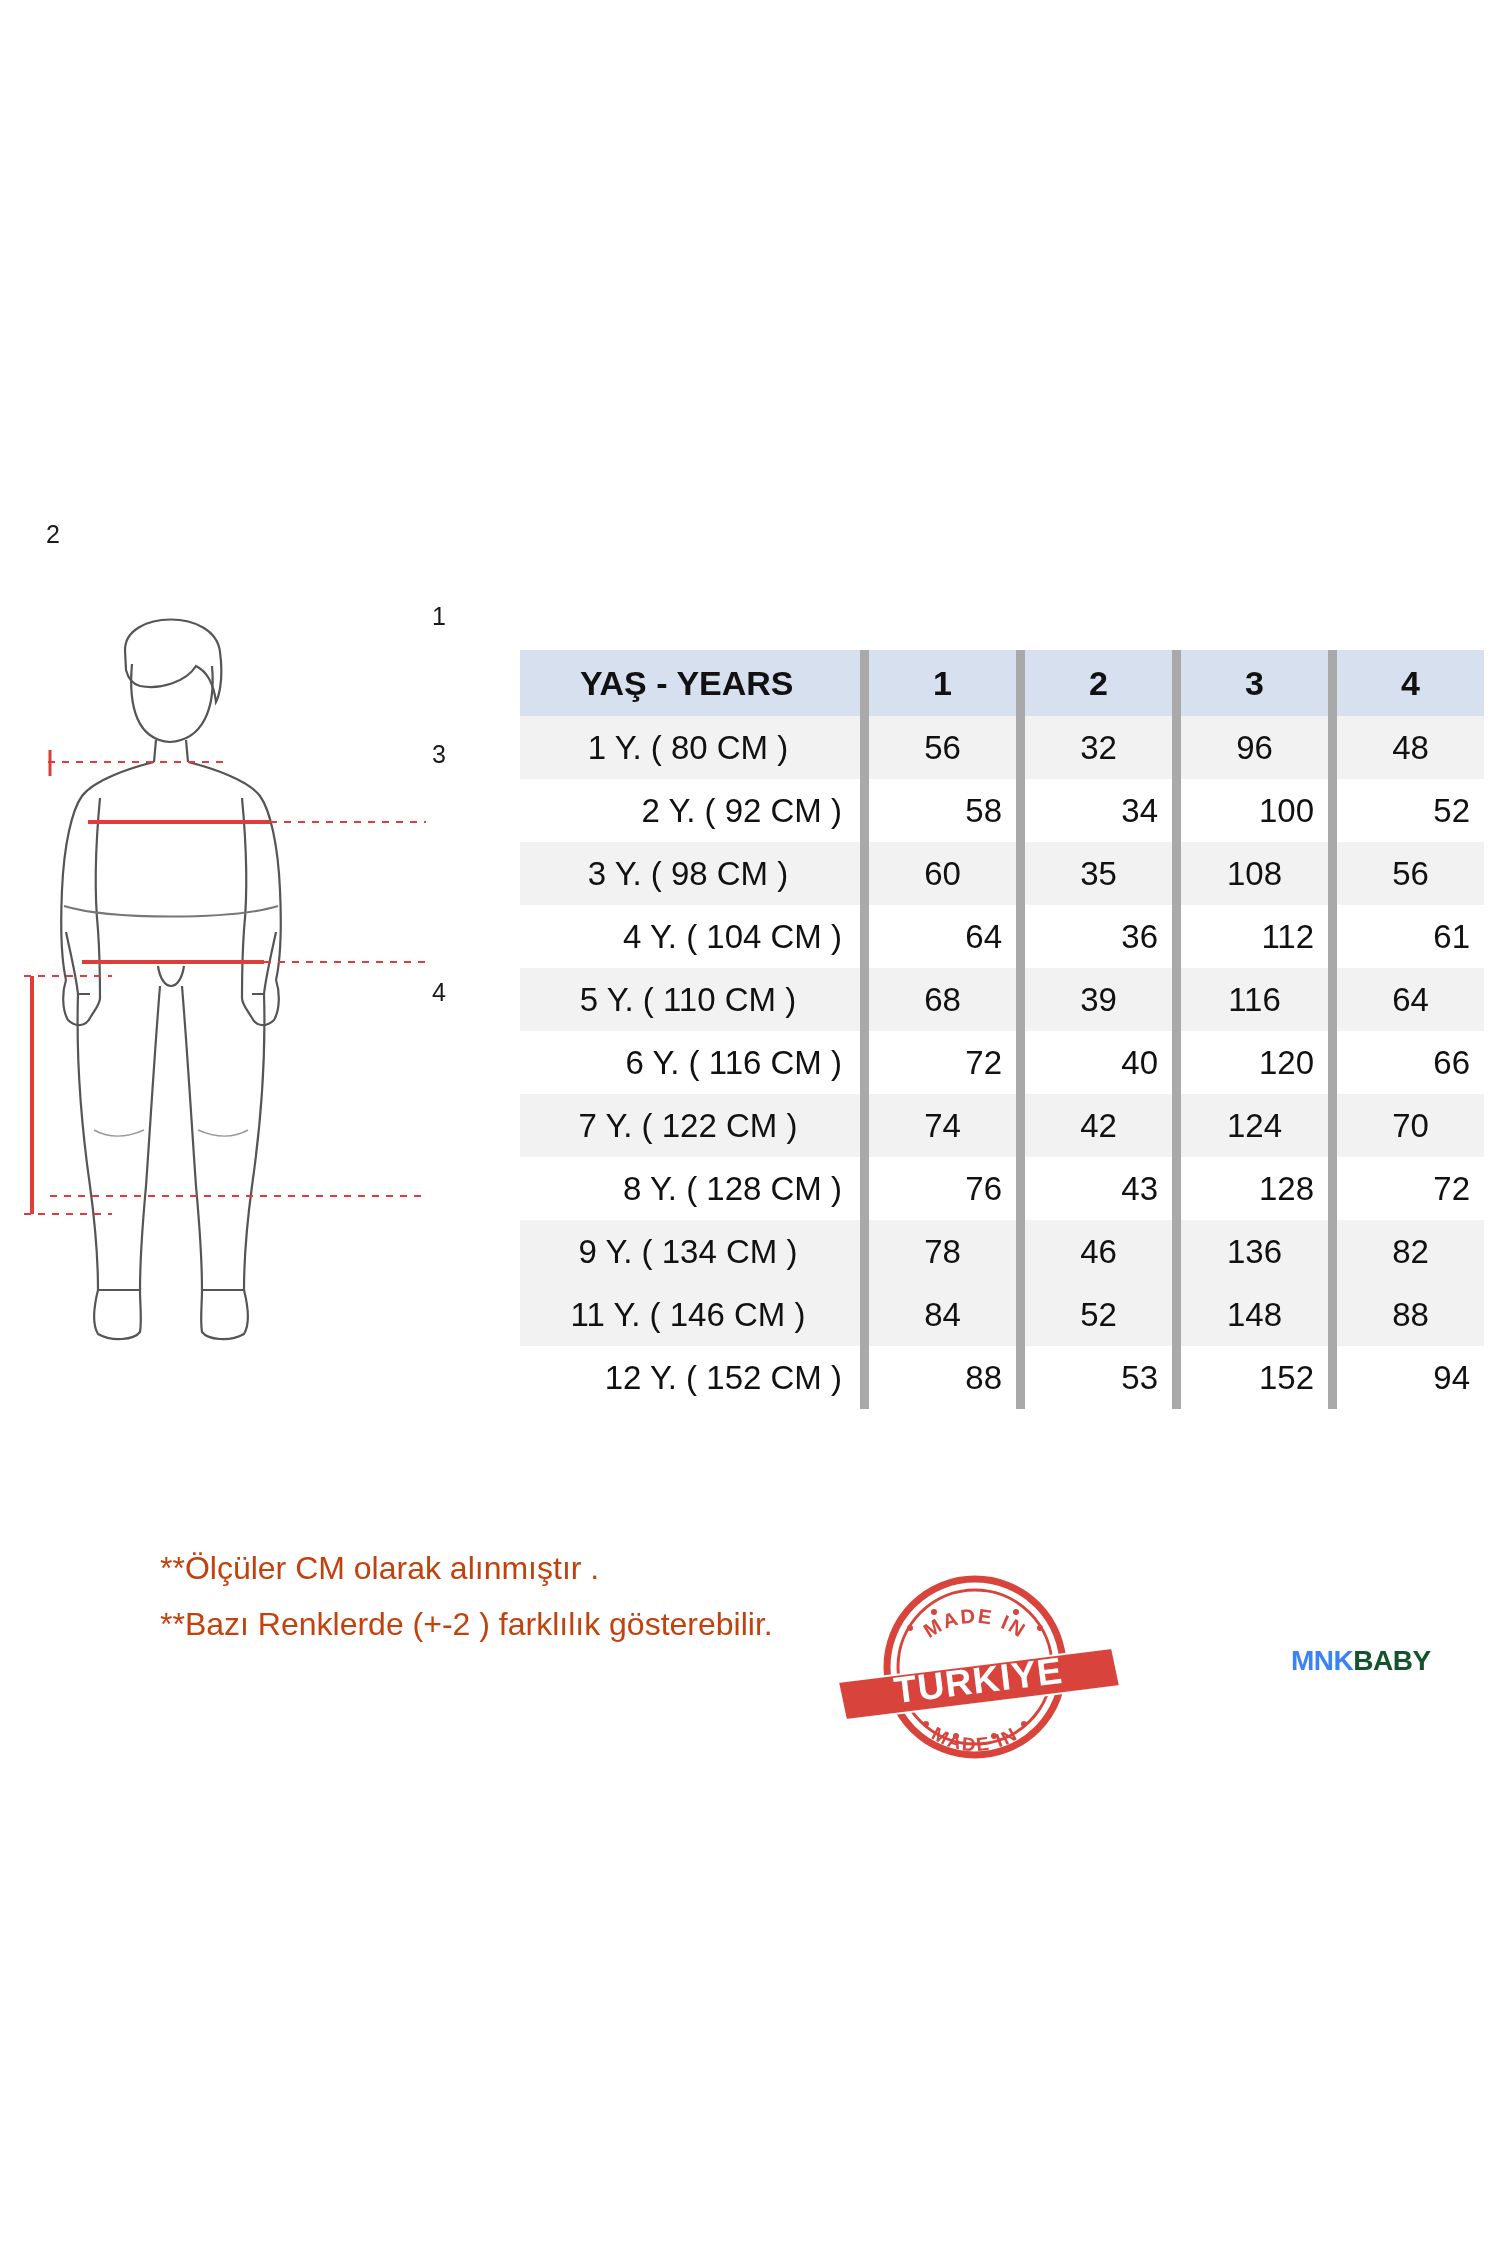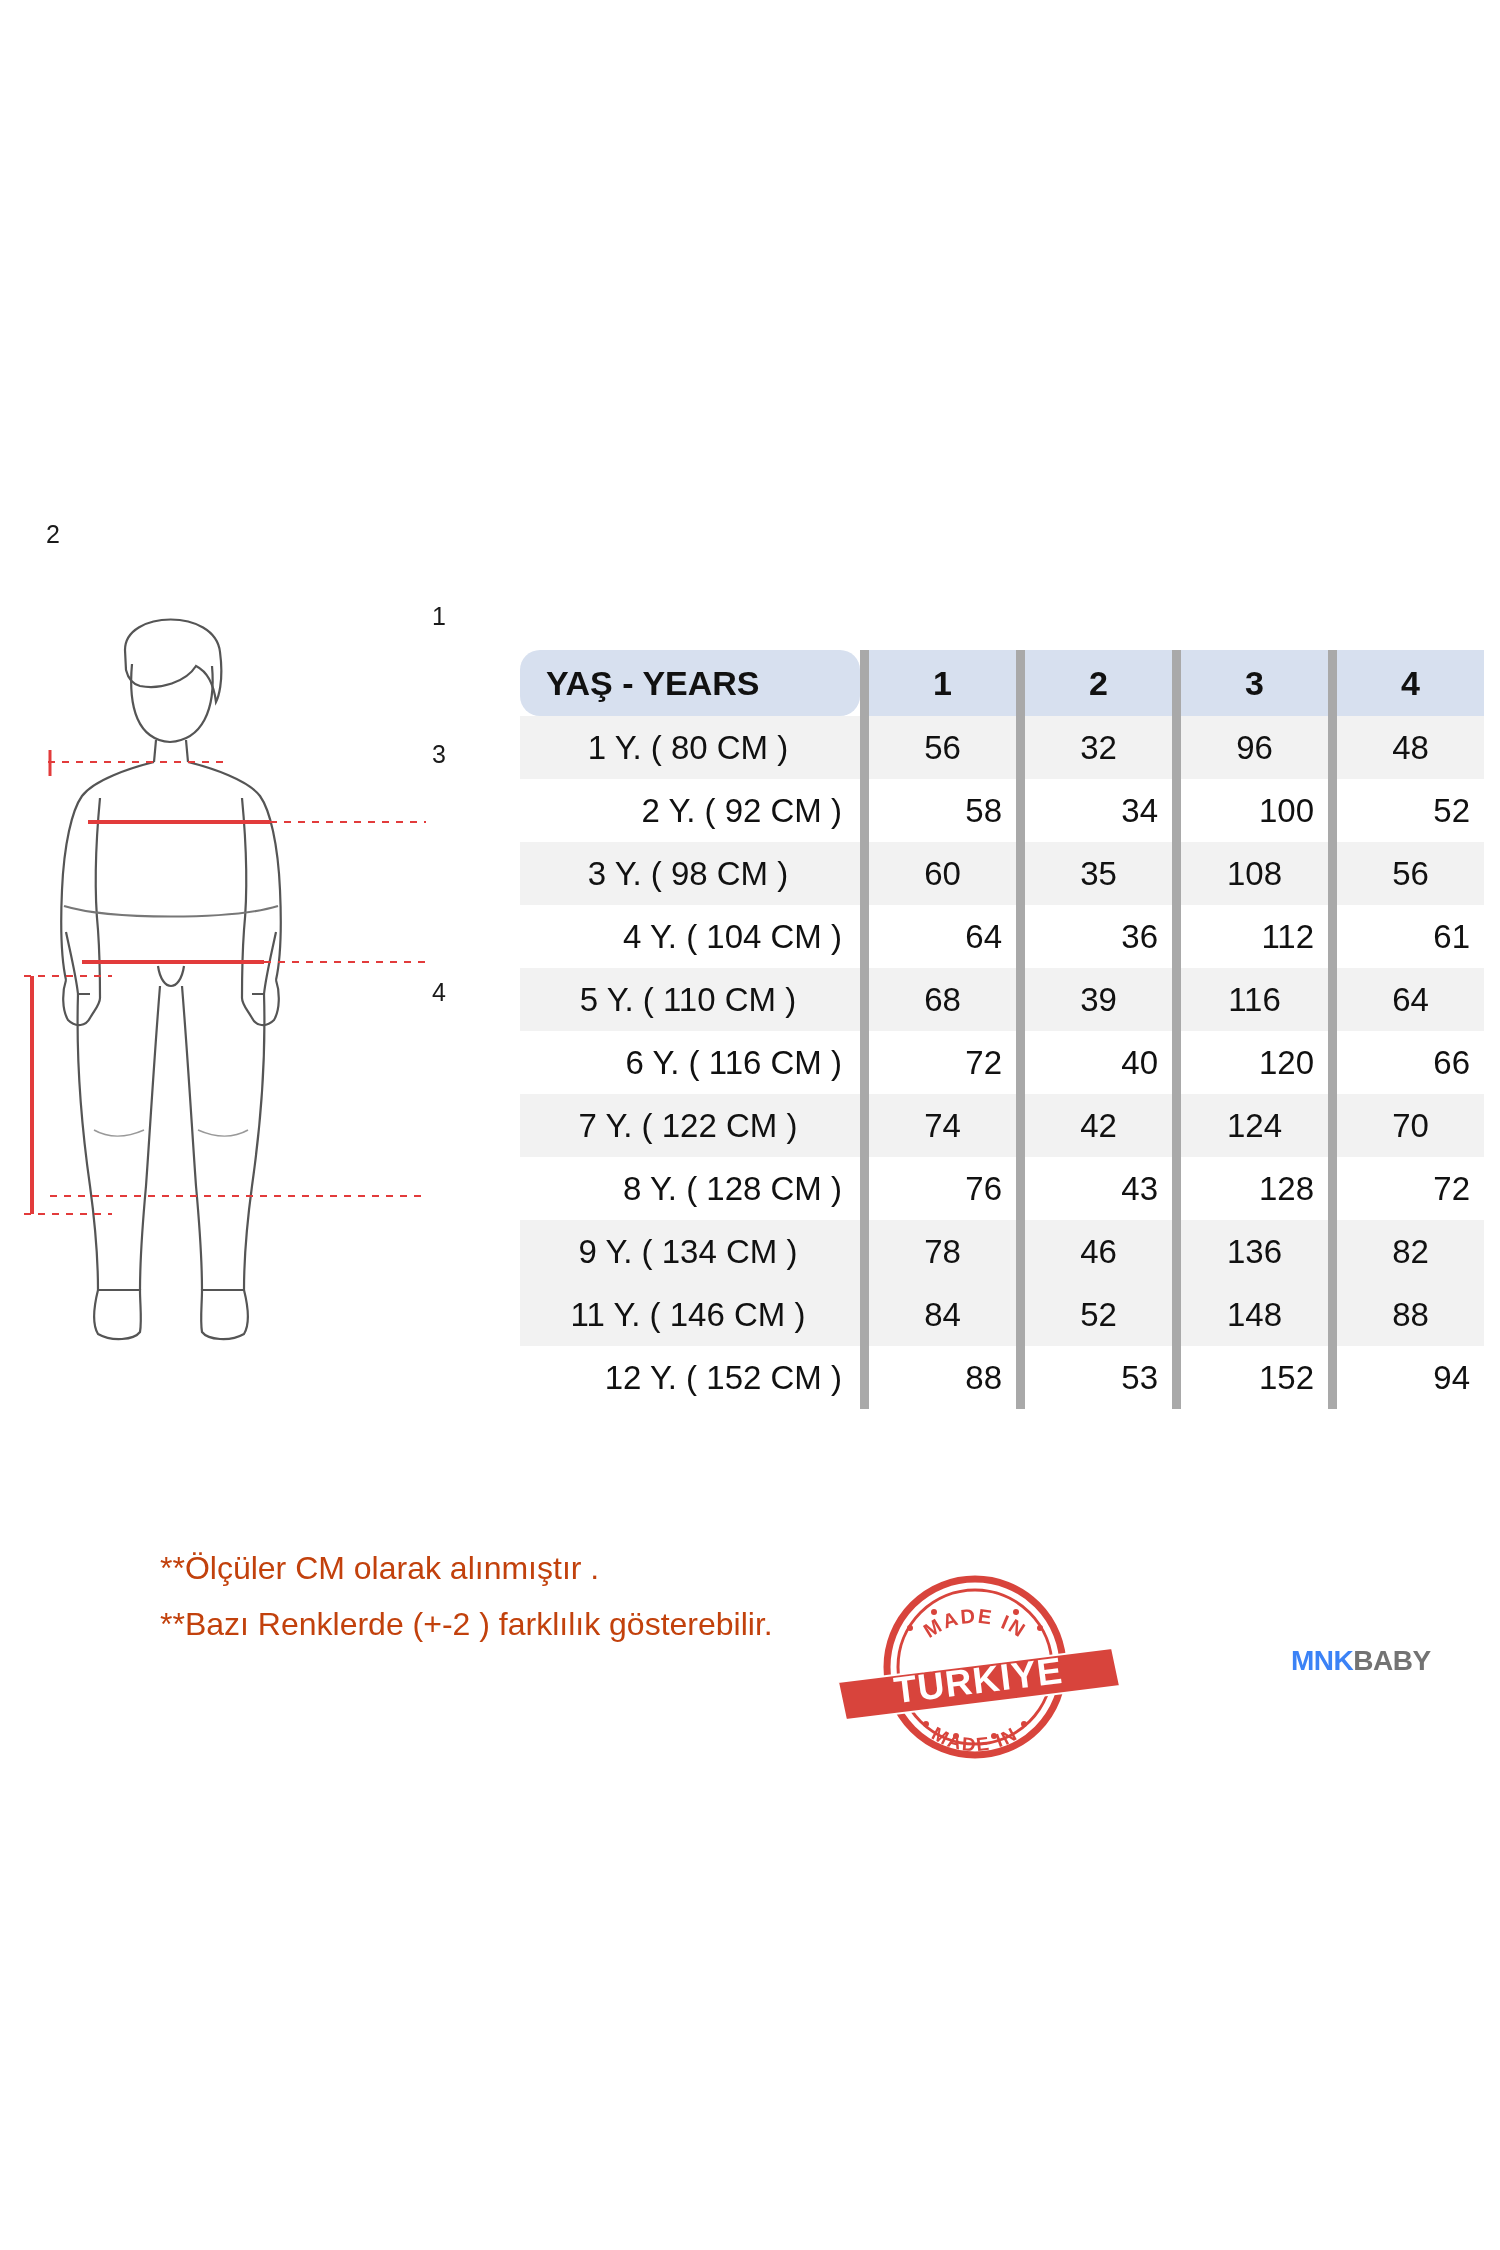--- a/index.html
+++ b/index.html
@@ -63,22 +63,21 @@
     white-space: nowrap;
   }
   #size-table thead th {
     font-weight: bold;
     font-size: 34px;
     background: #d7e0ef;
     height: 66px;
   }
   #size-table thead th.head-label {
     text-align: left;
-    padding-left: 26px;
-    border-radius: 20px;
+    padding-left: 60px;
   }
   #size-table thead th.head-num {
     text-align: center;
   }
   #size-table tbody tr.odd  td { background: #f2f2f2; text-align: center; }
   #size-table tbody tr.even td { background: #ffffff; }
   #size-table tbody td.lbl { text-align: right; padding-right: 18px; }
   #size-table td.sep, #size-table th.sep {
     padding: 0;
     width: 9px;
@@ -110,21 +109,21 @@
   #brand {
     position: absolute;
     left: 1262px;
     top: 1645px;
     font-family: "Liberation Sans", sans-serif;
     font-weight: bold;
     font-size: 28px;
     letter-spacing: -0.5px;
   }
   #brand .mnk { color: #3b82f6; margin-left: 29px; }
-  #brand .baby { color: #737373; }
+  #brand .baby { color: #14532d; }
 </style>
 </head>
 <body>
 
 <div id="figure-panel">
 
   <svg id="figure-svg" width="470" height="900" viewBox="0 0 470 900">
 
     <path d="M105 60 C105 20 195 18 200 62 C204 92 198 108 196 112
              C194 96 188 82 176 76 C166 92 140 100 120 96

